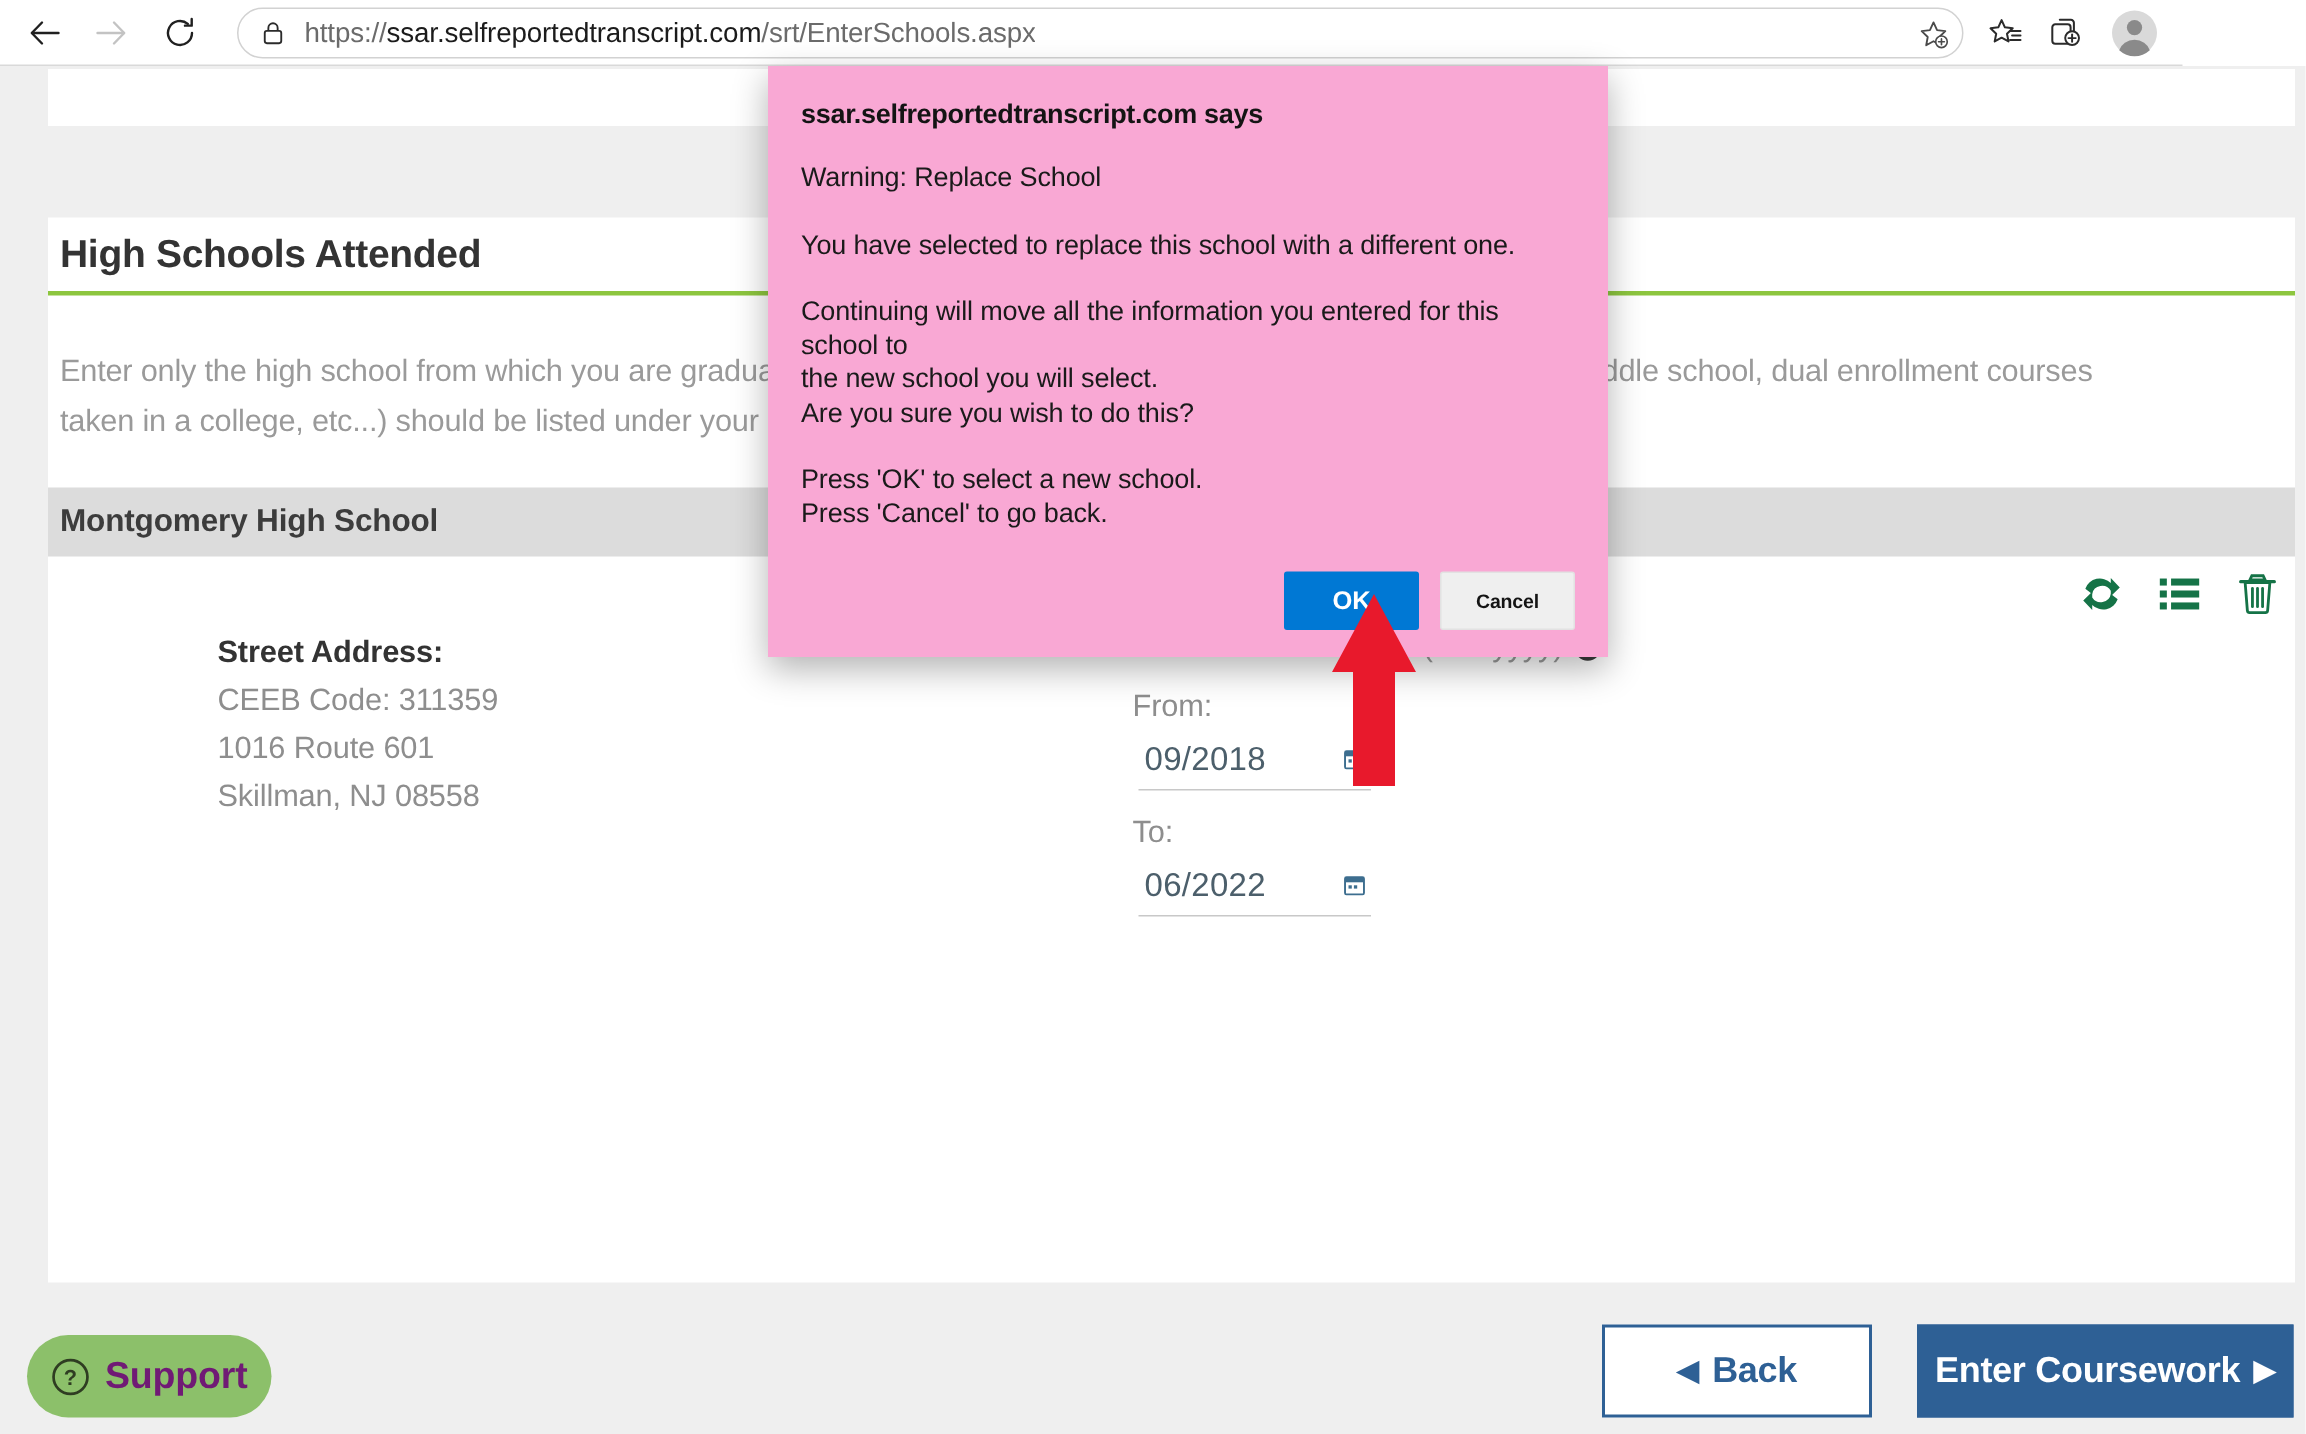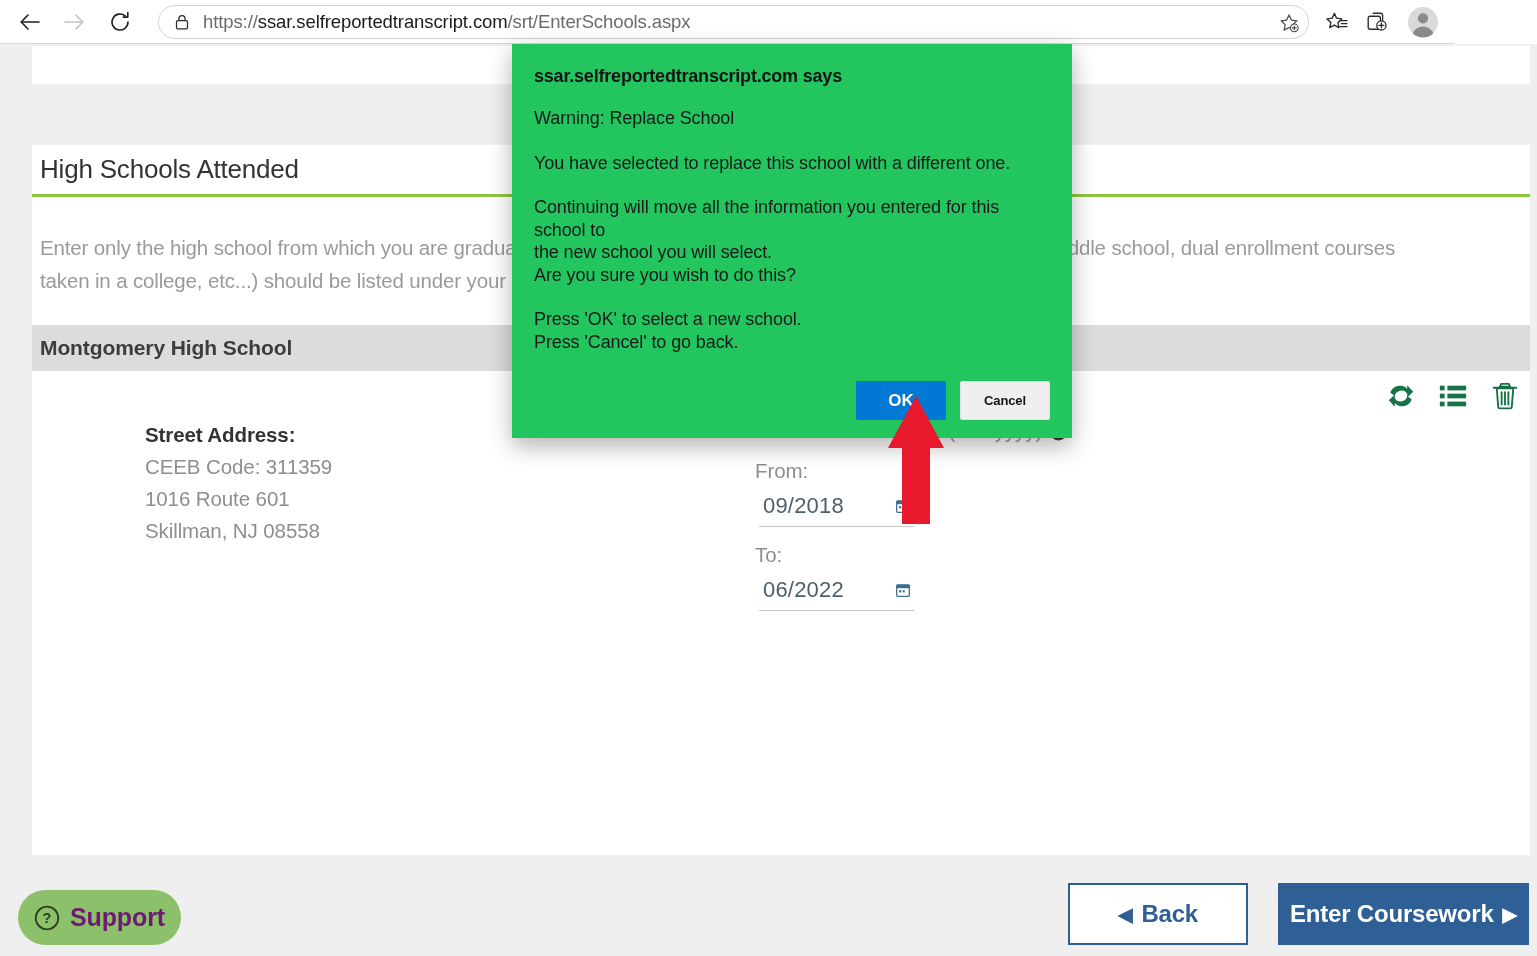--- a/index.html
+++ b/index.html
@@ -100,21 +100,21 @@
   #section-header {
     height: 52px;
     display: flex;
     align-items: center;
     border-bottom: 3px solid #8dc63f;
     padding-left: 8px;
     box-sizing: border-box;
   }
   #section-title {
     font-size: 26px;
-    font-weight: normal;
+    font-weight: bold;
     color: #333333;
     letter-spacing: -0.2px;
   }
   #section-intro {
     padding: 34px 8px 28px 8px;
     font-size: 20.5px;
     line-height: 33px;
     color: #9a9a9a;
     letter-spacing: -0.15px;
   }
@@ -260,21 +260,21 @@
     font-weight: bold;
     color: #701a75;
     letter-spacing: -0.1px;
   }
 
   
   #js-dialog {
     position: absolute;
     left: 512px; top: 44px;
     width: 560px;
-    background: #22c55e;
+    background: #f9a8d4;
     box-shadow: 0 8px 22px rgba(0,0,0,0.30);
     padding: 22px 22px 18px 22px;
     box-sizing: border-box;
     z-index: 40;
   }
   #dialog-origin {
     font-size: 18px;
     font-weight: bold;
     color: #141414;
     letter-spacing: -0.2px;

